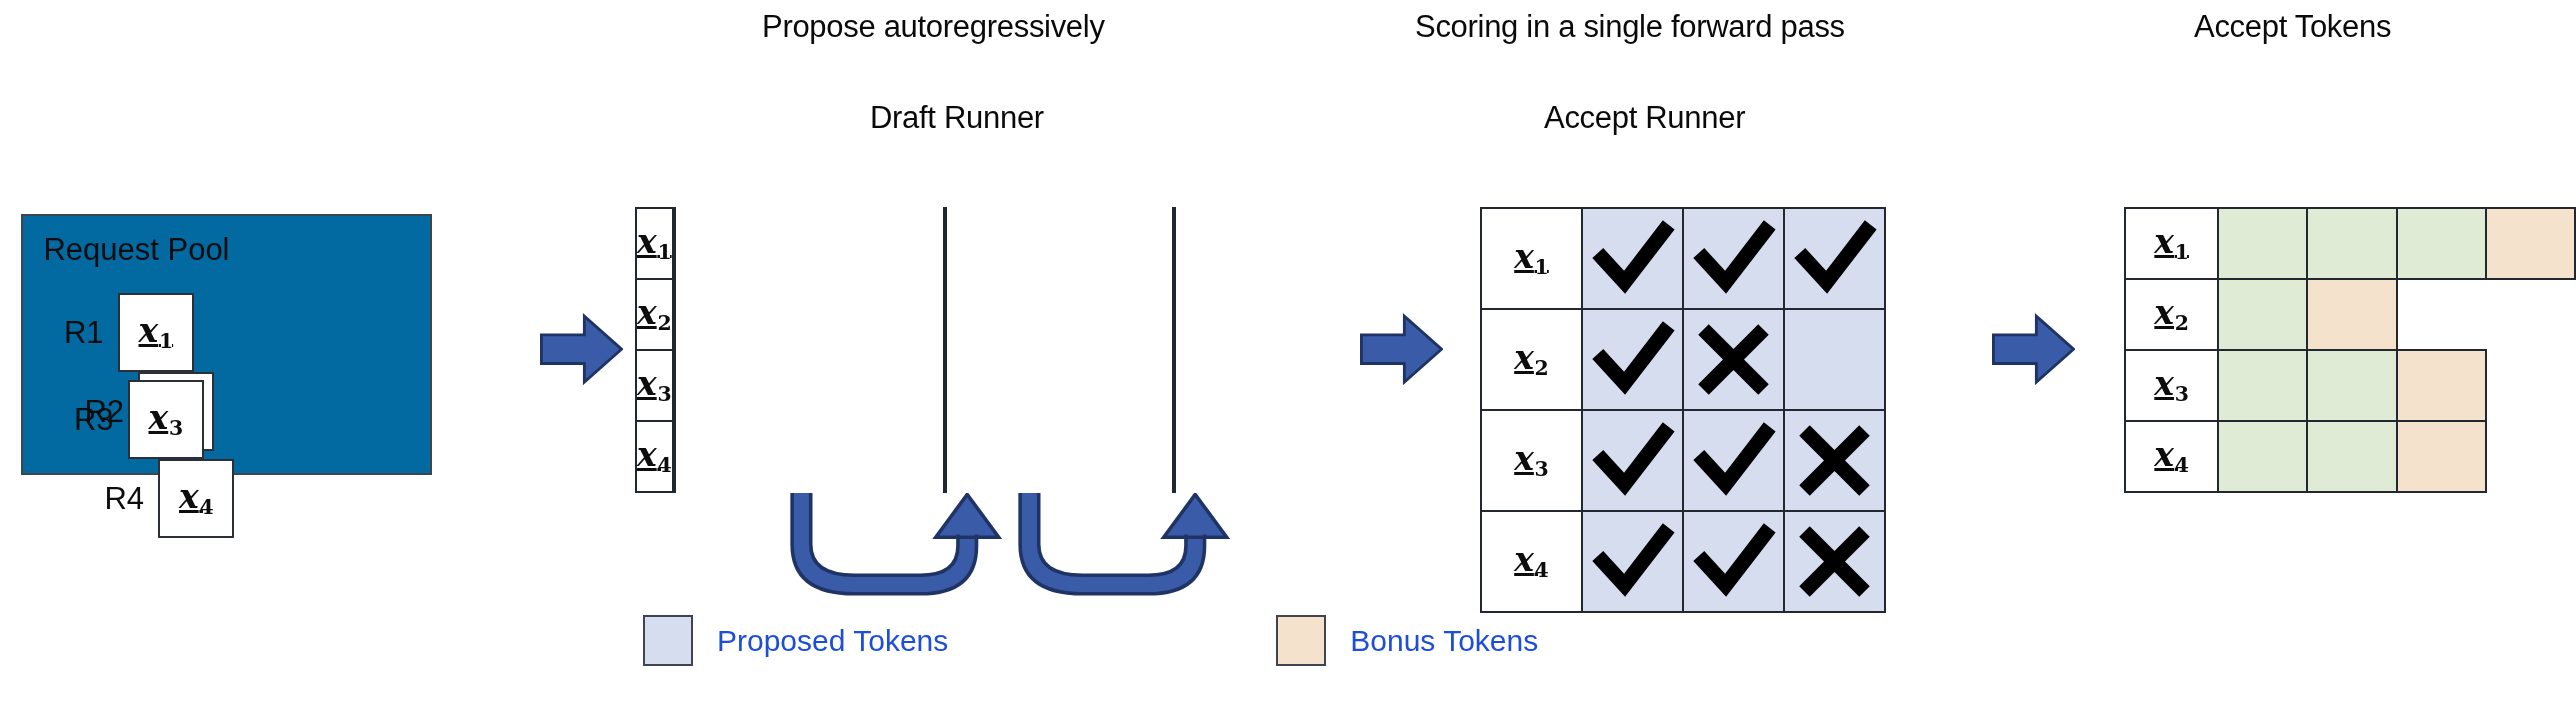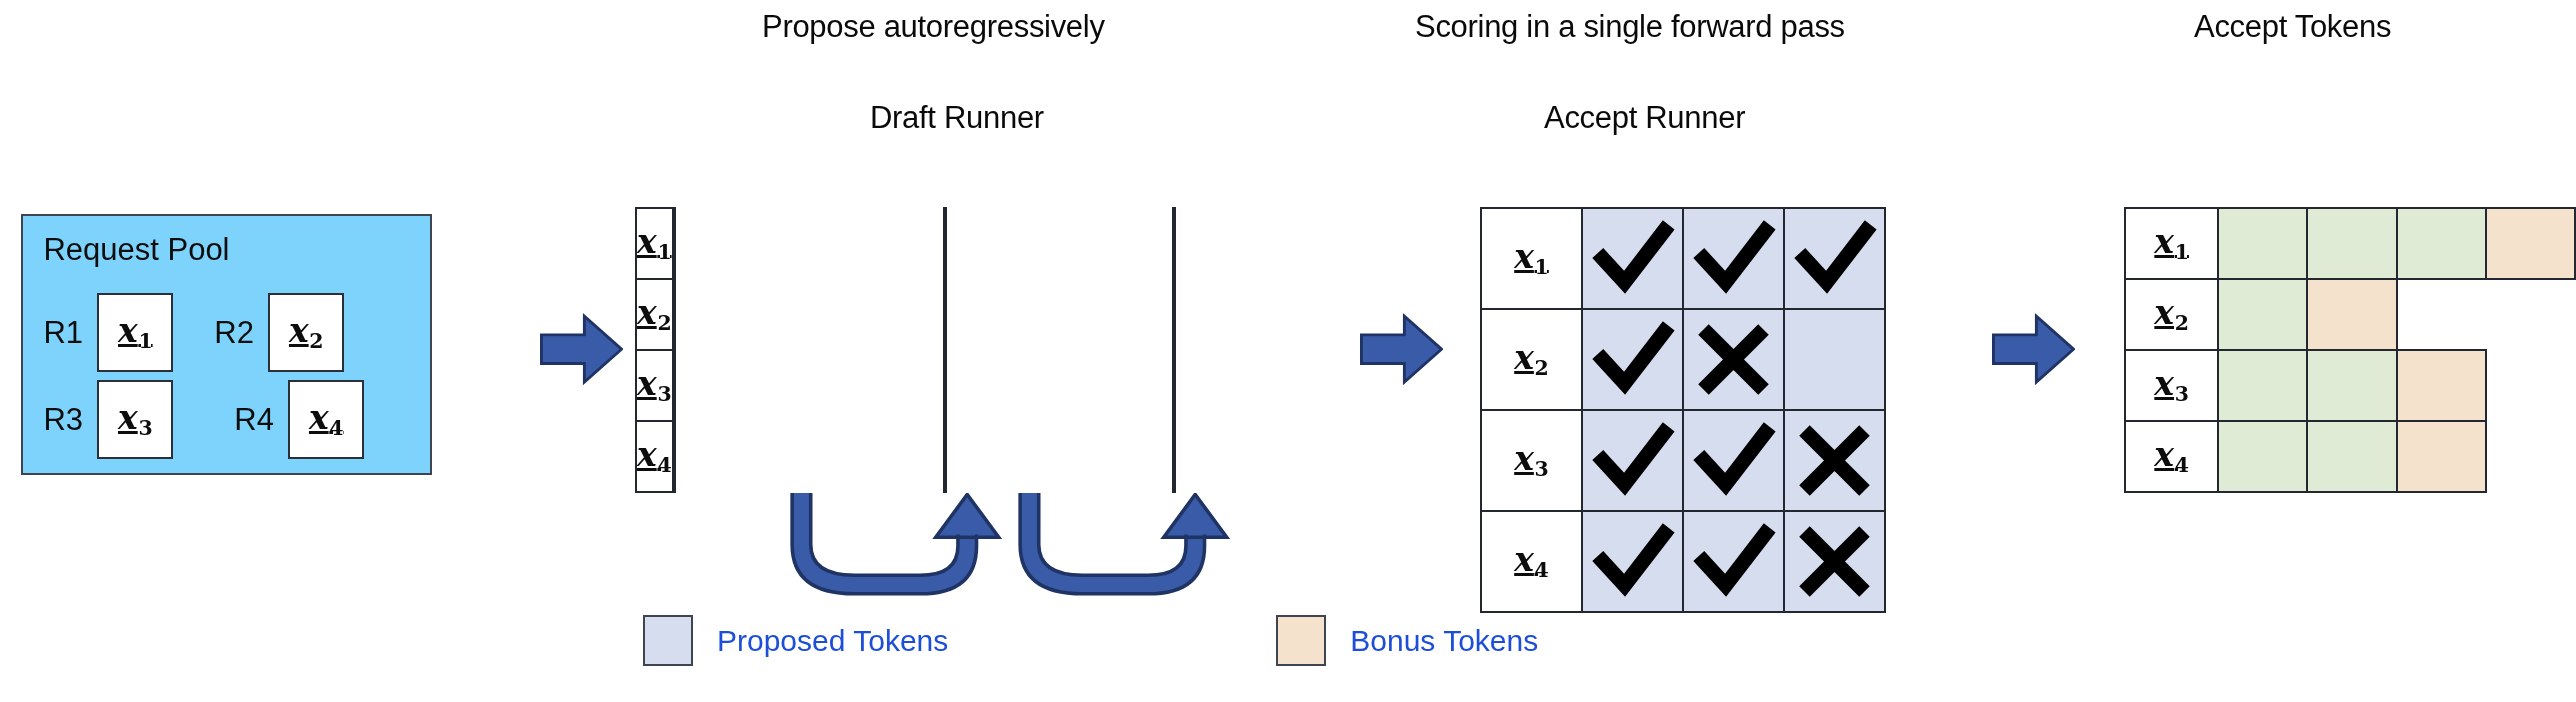--- a/index.html
+++ b/index.html
@@ -33,34 +33,35 @@
   }
 
   
   #request-pool {
     position: absolute;
     left: 21.4px;
     top: 214px;
     width: 411px;
     height: 261px;
     border: 2.9px solid #3f4550;
-    background: #7dd3fc;
+    background: #0369a1;
     box-sizing: border-box;
   }
   #request-pool .pool-title {
     position: absolute;
     left: 20px;
     top: 15.7px;
     font-size: 31px;
     white-space: nowrap;
   }
   .pool-row {
     position: absolute;
     display: flex;
     align-items: center;
+    flex-direction: column;
   }
   .pool-entry {
     display: flex;
     align-items: center;
   }
   .pool-label {
     font-size: 31px;
     margin-right: 14.3px;
     line-height: 1;
   }

